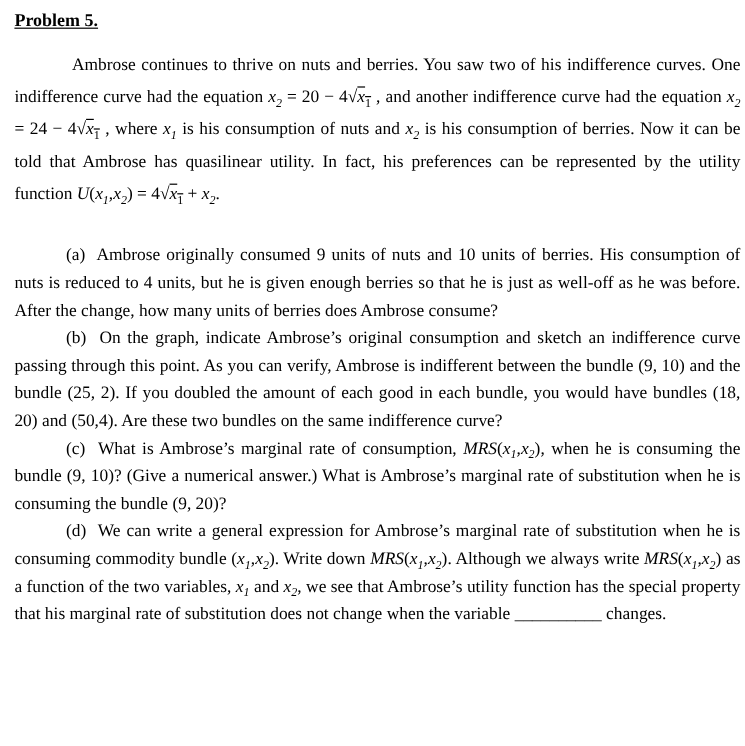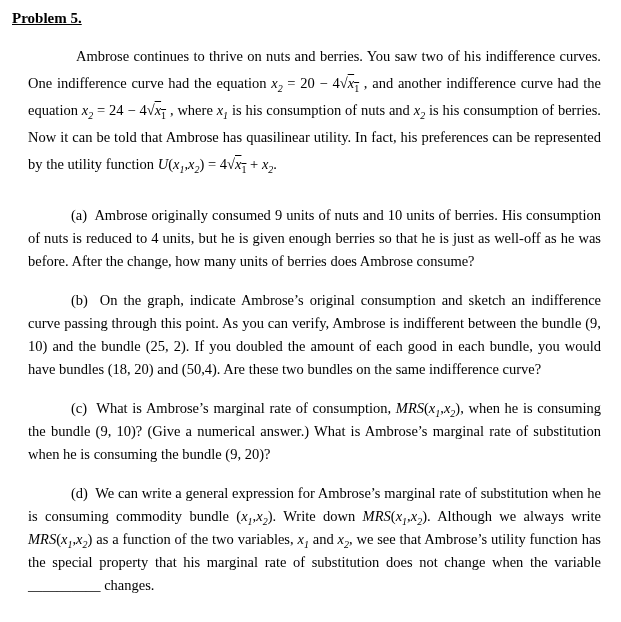--- a/index.html
+++ b/index.html
@@ -21,21 +21,21 @@
     padding: 10px 4px 0 12px;
     background: #ffffff;
   }
   .title {
     font-size: 15px;
     font-weight: bold;
     text-decoration: underline;
     margin: 0 0 14px 0;
   }
   .para {
-    margin: 16px;
+    margin: 0;
     font-size: 14.5px;
     text-align: justify;
   }
   .intro {
     line-height: 27px;
     text-indent: 48px;
     margin-bottom: 26px;
   }
   .sub {
     line-height: 23px;

